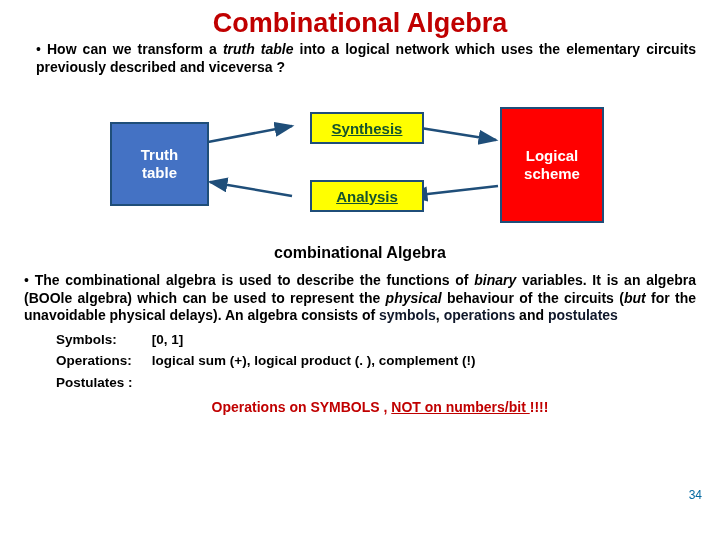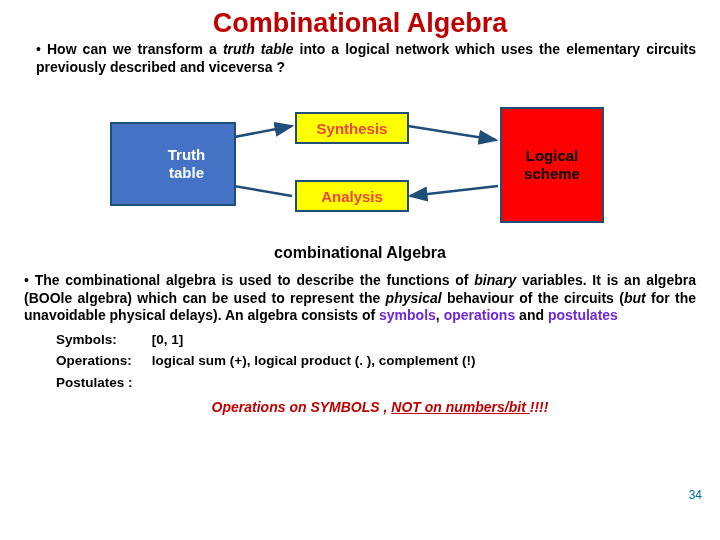--- a/index.html
+++ b/index.html
@@ -2,40 +2,40 @@
 <html><head>
 <meta charset="utf-8">
 <style>
   body { margin:0; padding:0; font-family:Arial,Helvetica,sans-serif; background:#fff; width:720px; height:540px; position:relative; color:#000; }
   .slide { width:720px; height:516px; position:relative; padding:8px 24px 0 24px; box-sizing:border-box; }
   .title { text-align:center; font-size:27px; font-weight:bold; color:#C00000; margin:0 0 2px 0; }
   .bullet1 { font-size:14px; font-weight:bold; text-align:justify; margin:0 0 6px 12px; line-height:1.25; }
   .bullet1 .dot { font-weight:normal; }
   .diagram { position:relative; height:160px; margin:0 auto; width:560px; }
   .box { position:absolute; border:2px solid #1F4E79; display:flex; align-items:center; justify-content:center; text-align:center; font-weight:bold; }
-  .truth { left:30px; top:40px; width:95px; height:80px; background:#4472C4; color:#fff; font-size:15px; line-height:1.2;padding-left:27px; }
-  .logical { left:420px; top:25px; width:100px; height:112px; background:#FF0000; color:#000000; font-size:15px; line-height:1.2; }
-  .mid { left:215px; width:110px; height:28px; background:#FFFF00; border:2px solid #1F4E79; color:#ef4444; font-size:15px; }
+  .truth { left:30px; top:40px; width:95px; height:80px; background:#4472C4; color:#fff; font-size:15px; line-height:1.2; }
+  .logical { left:420px; top:25px; width:100px; height:112px; background:#FF0000; color:#ffffff; font-size:15px; line-height:1.2; }
+  .mid { left:230px; width:110px; height:28px; background:#FFFF00; border:2px solid #1F4E79; color:#14532d; font-size:15px;text-decoration:underline; }
   .syn { top:30px; }
   .ana { top:98px; }
   svg.arrows { position:absolute; left:0; top:0; width:560px; height:160px; }
   .combolabel { text-align:center; font-weight:bold; font-size:16px; margin:2px 0 10px 0; }
   .para { font-size:14px; font-weight:bold; text-align:justify; line-height:1.25; margin:0 0 6px 0; }
   .defs { font-size:13.5px; font-weight:bold; margin-left:32px; line-height:1.4; }
   .defs .row { margin-bottom:3px; }
   .defs .lab { display:inline-block; width:92px; }
   .postrow { display:flex; align-items:flex-start; }
   .postvals { white-space:pre; font-family:Arial; }
   .notebox { border:1.5px solid #FFC000; font-size:12px; font-weight:normal; text-align:center; padding:4px 6px; width:154px; margin-left:14px; line-height:1.3; }
   .notebox .it { font-style:italic; }
-  .footer { color:#C00000; font-style:italic; font-weight:bold; font-size:14px; text-align:center; margin-top:6px; margin-left:40px;}
+  .footer { color:#C00000; font-weight:bold; font-size:14px; text-align:center; margin-top:6px; margin-left:40px;}
   .footer .ul { text-decoration:underline; }
   .pagenum { position:absolute; right:18px; bottom:14px; font-size:12px; color:#0369a1; }
   .em { font-style:italic; }
-  .red { color:#6d28d9; }
+  .red { color:#0f172a; }
 </style>
 </head>
 <body>
 
 <div class="slide">
 
   <h1 class="title">Combinational Algebra</h1>
 
   <p class="bullet1">
     <span class="dot">• </span><span>How can we transform a </span><span class="em">truth table</span><span> into a logical network which uses the elementary circuits previously described and viceversa ?</span>

